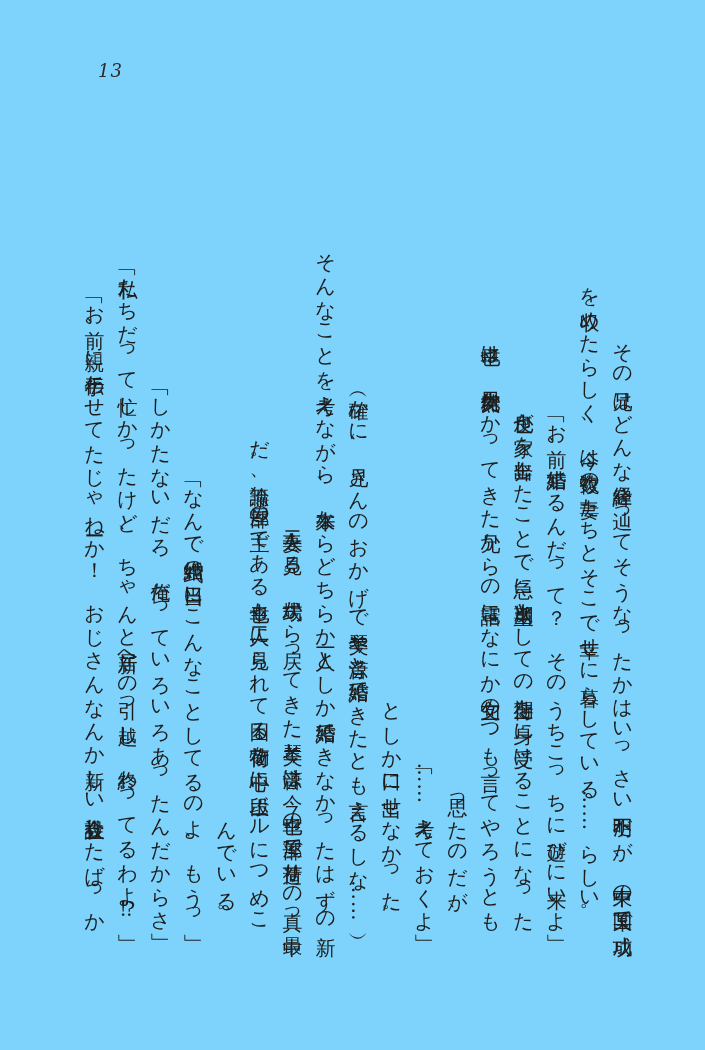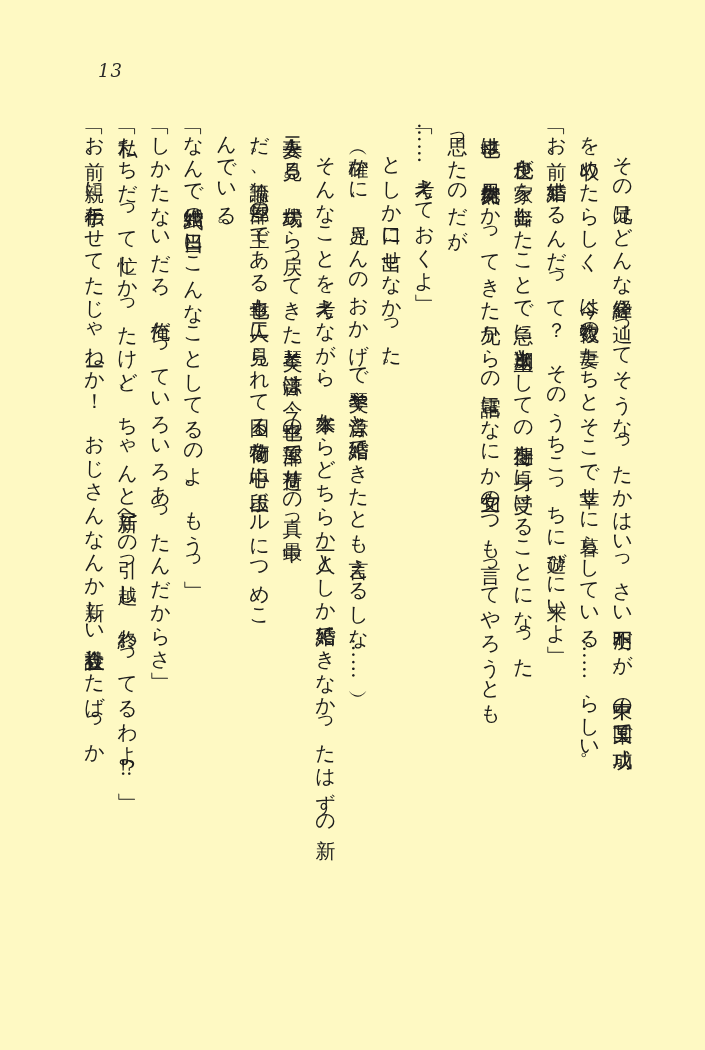--- a/index.html
+++ b/index.html
@@ -9,23 +9,24 @@
   body {
     width: 705px;
     height: 1050px;
     background: #f7f6f3;
     overflow: hidden;
   }
   .book-page {
     position: relative;
     width: 705px;
     height: 1050px;
-    background: #fef9c3;
+    background: #7dd3fc;
     font-family: "DejaVu Serif", "Liberation Serif", serif;
     color: #1d1d1d;
+    text-align: right;
   }
   .page-number {
     position: absolute;
     top: 60px;
     left: 98px;
     font-size: 18px;
     font-style: italic;
     color: #2a2a2a;
     letter-spacing: 1px;
   }

